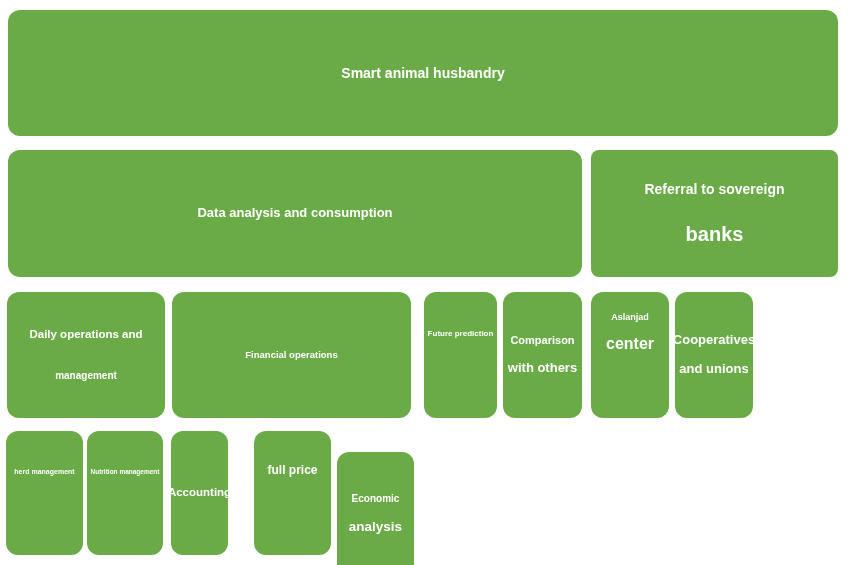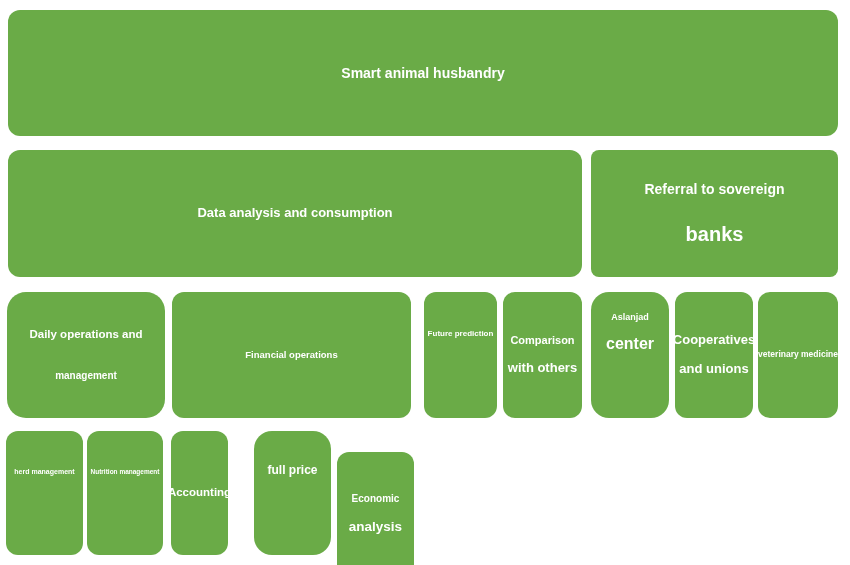--- a/index.html
+++ b/index.html
@@ -47,24 +47,24 @@
   .t11 { font-size:11px; }
   .t115{ font-size:11.5px;}
   .t13 { font-size:13px; }
   .t135{ font-size:13.5px;}
   .t14 { font-size:14px; }
   .t15 { font-size:12px; }
   .t16 { font-size:16px; }
   .t20 { font-size:20px; }
 
   
-  .g13 { gap:13px; } .g14 { gap:14px; } .g16 { gap:29px;border-radius:19px; } .g26 { gap:26px;border-radius:8px; }
+  .g13 { gap:13px; } .g14 { gap:14px; } .g16 { gap:29px; } .g26 { gap:26px;border-radius:8px; }
   
   .lift   { padding-bottom:42px; }
-  .lift30 { padding-bottom:44px;border-radius:18px; }
+  .lift30 { padding-bottom:44px; }
 </style>
 </head>
 <body>
 
 <div class="canvas">
 
   <div class="box b1">
     <span class="t14">Smart animal husbandry</span>
   </div>
 
@@ -91,23 +91,20 @@
     <span class="t105">with others</span>
   </div>
   <div class="box b8 g13 lift30">
     <span class="t9">Aslanjad</span>
     <span class="t16">center</span>
   </div>
   <div class="box b9 g14">
     <span class="t105">Cooperatives</span>
     <span class="t105">and unions</span>
   </div>
-  <div class="box b10">
-    <span class="t85">veterinary medicine</span>
-  </div>
 
   <div class="box b11 lift">
     <span class="t7">herd management</span>
   </div>
   <div class="box b12 lift">
     <span class="t65">Nutrition management</span>
   </div>
   <div class="box b13">
     <span class="t115">Accounting</span>
   </div>

